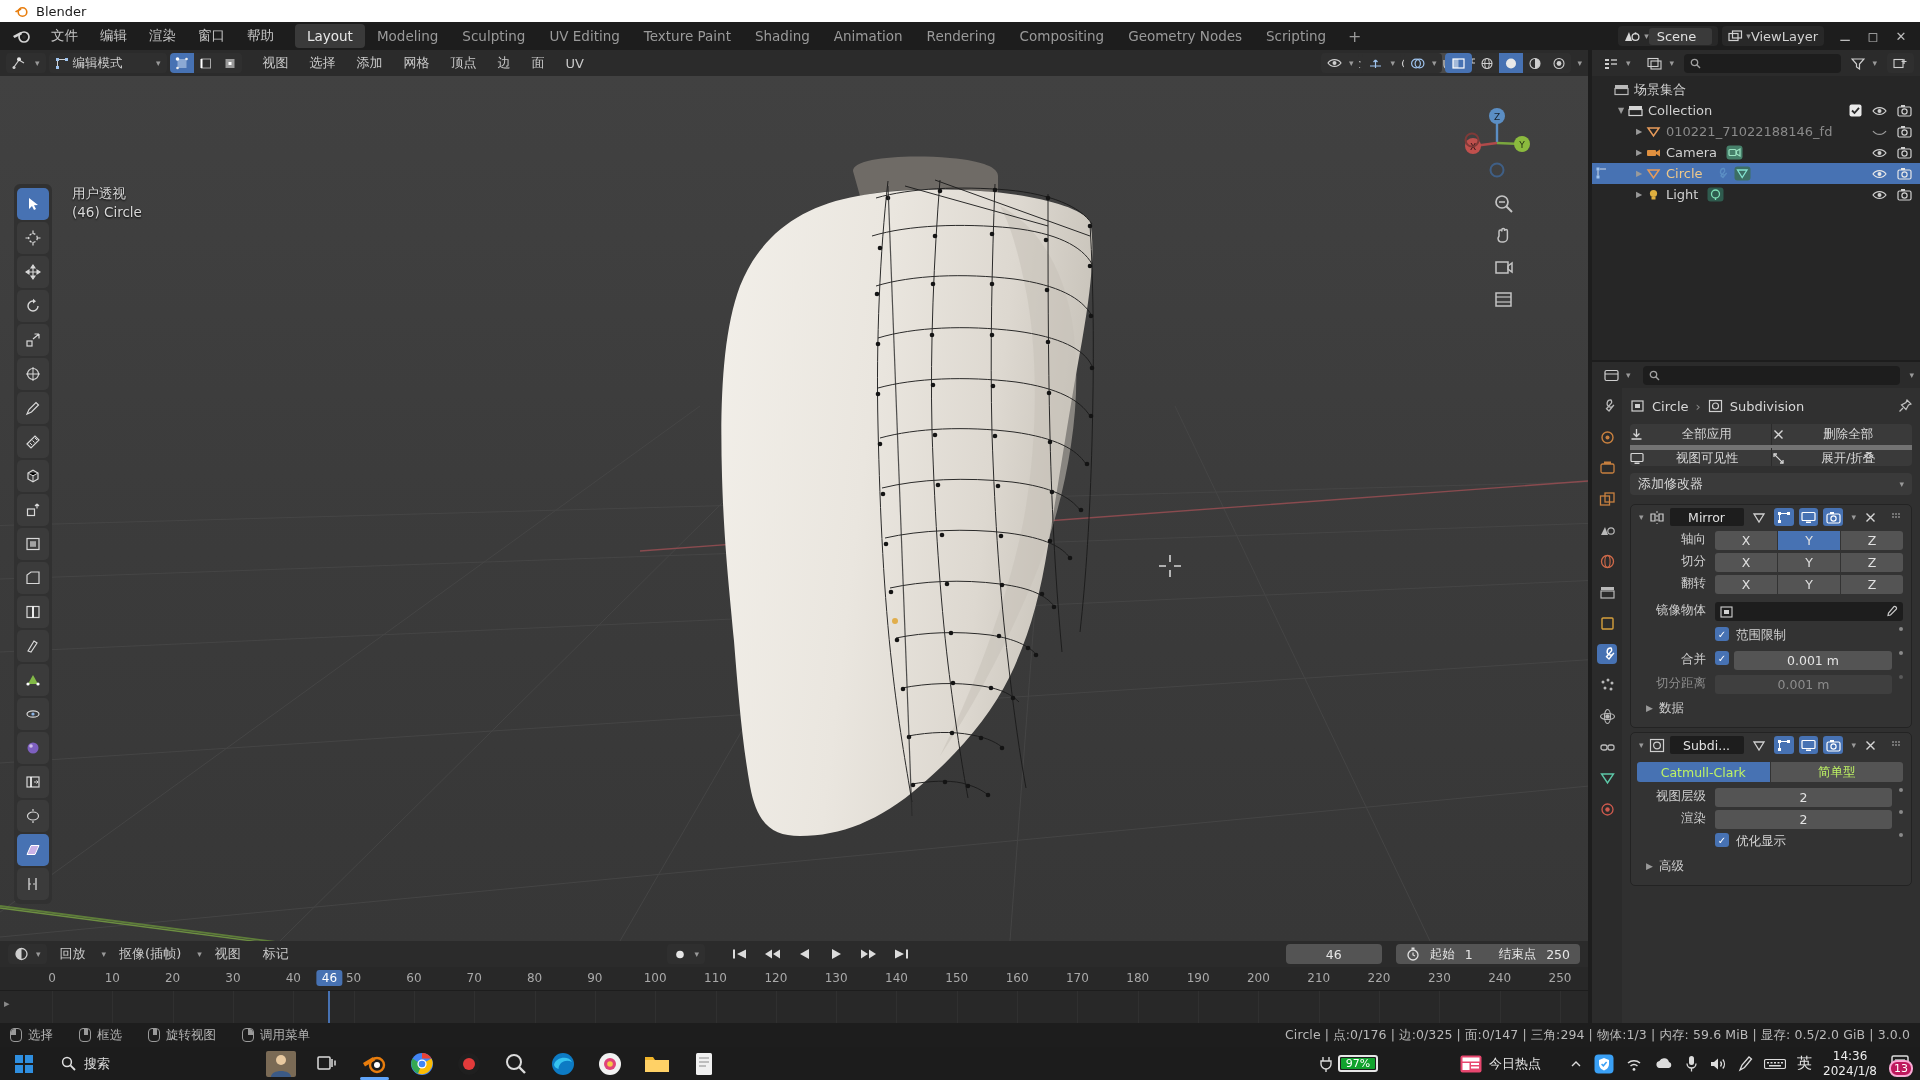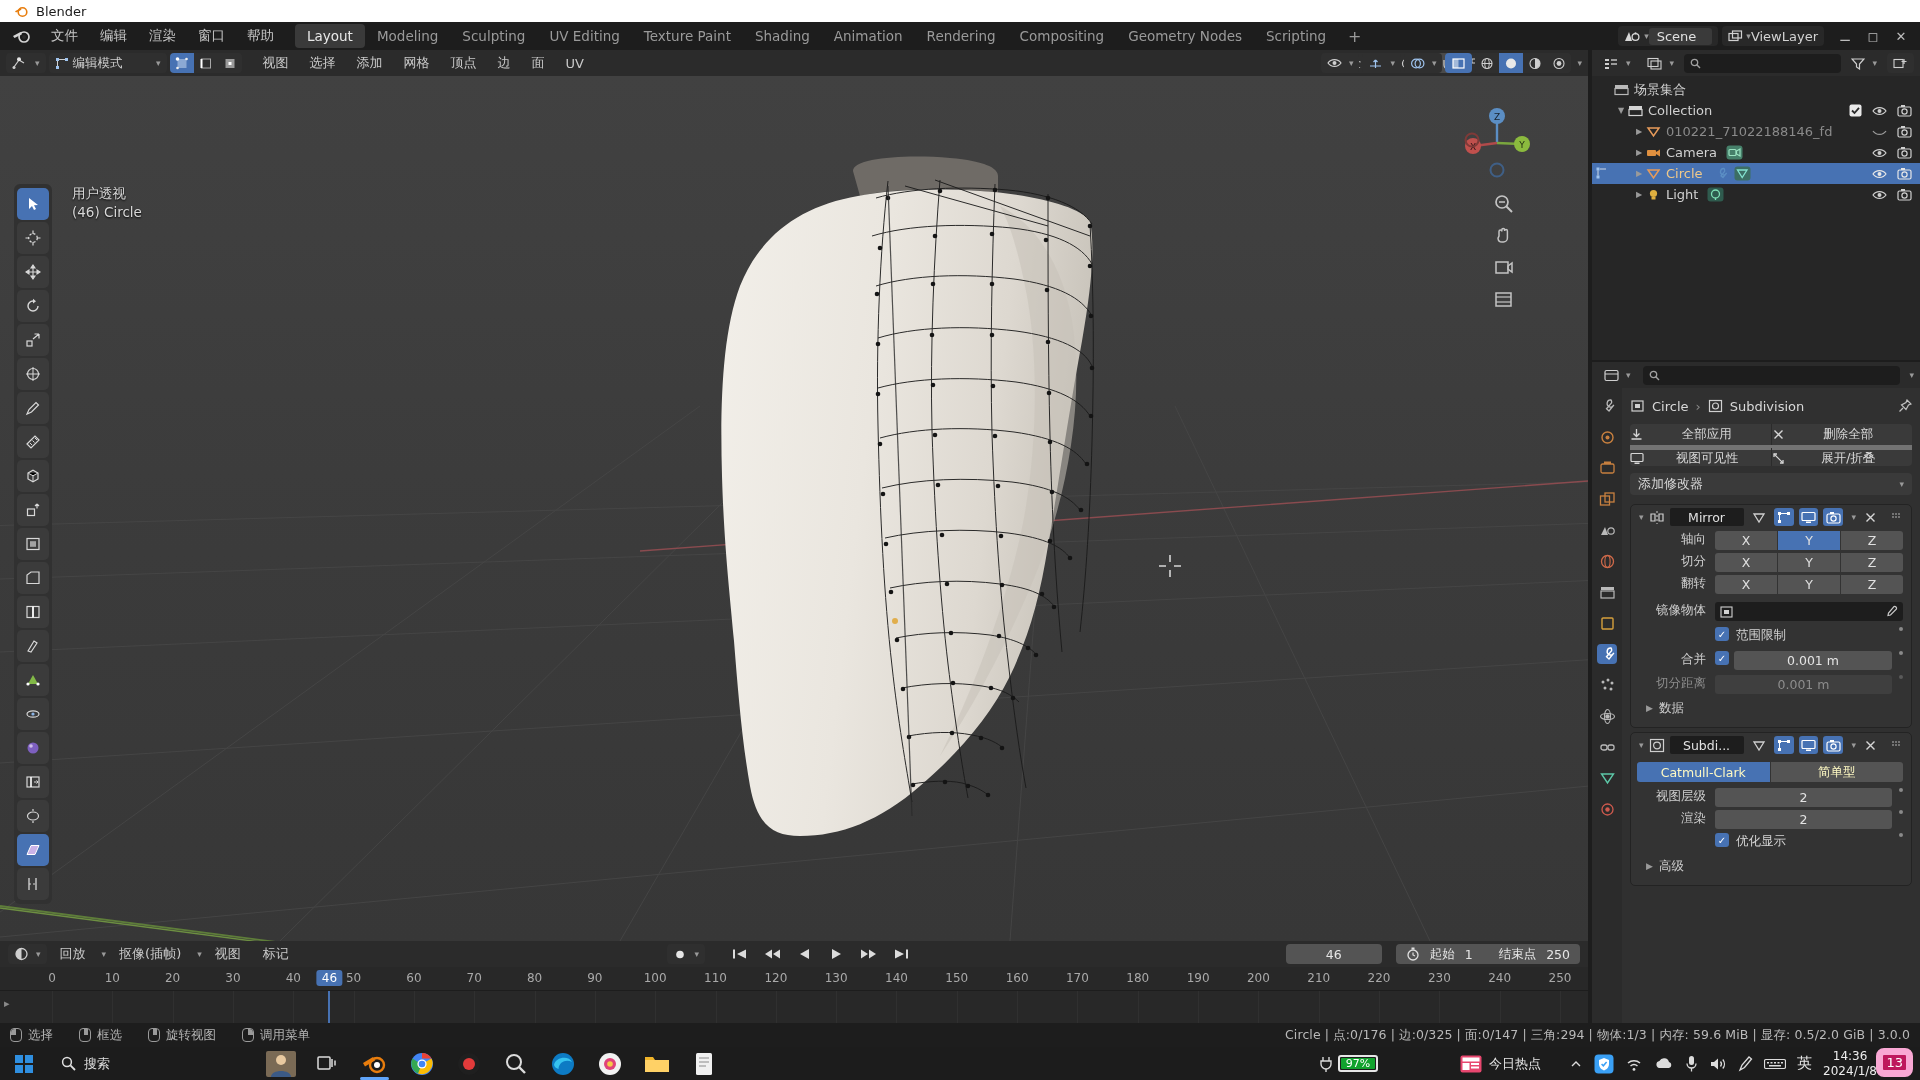--- a/index.html
+++ b/index.html
@@ -119,21 +119,21 @@
   .xyz div:last-child{ border-radius:0 3px 3px 0;}
   .xyz div.on{ background:#4772b3;}
   .field{ flex:1; height:19px; background:#1d1d1d; border-radius:3px; display:flex;align-items:center; padding:0 5px; gap:5px;}
   .numfield{ flex:1; height:19px; background:#545454; border-radius:3px; display:flex;align-items:center;justify-content:center; font-size:12.5px; color:#e4e4e4;}
   .numfield.dim{ background:#3f3f3f; color:#8d8d8d;}
   .cbox{ width:14px;height:14px;border-radius:3px;background:#4772b3; display:flex;align-items:center;justify-content:center; color:#fff; font-size:10px;}
   .dot{ width:4px;height:4px;border-radius:50%; background:#8a8a8a; margin-left:7px;}
   .dot.dim{ background:#5a5a5a;}
   .subpanel{ display:flex;align-items:center; height:22px; gap:6px; font-size:12.5px; color:#cfcfcf; padding-left:6px;}
   .twoseg{ display:flex; gap:1px; margin:3px 0 6px 0;}
-  .twoseg div{ flex:1; height:20px; display:flex;align-items:center;justify-content:center; background:#545454; font-size:12.5px; color:#fef9c3;}
+  .twoseg div{ flex:1; height:20px; display:flex;align-items:center;justify-content:center; background:#545454; font-size:12.5px; color:#bef264;}
   .twoseg div:first-child{ border-radius:3px 0 0 3px;}
   .twoseg div:last-child{ border-radius:0 3px 3px 0;}
   .twoseg div.on{ background:#4772b3;}
 
   
   .tl-header{ position:absolute; left:0; top:941px; width:1588px; height:26px; background:#2b2b2b; display:flex;align-items:center; padding:0 8px; gap:4px;}
   .tl-body{ position:absolute; left:0; top:967px; width:1588px; height:56px; background:#282828;}
   .tl-ruler{ position:relative; height:24px; border-bottom:1px solid #1d1d1d;}
   .tick{ position:absolute; top:4px; font-size:12px; color:#a9a9a9; transform:translateX(-50%);}
   .playhead-lbl{ position:absolute; top:3px; background:#4772b3; color:#fff; font-size:12px; border-radius:3px; padding:1px 5px; transform:translateX(-50%);}
@@ -158,21 +158,21 @@
   .tb-btn{ width:47px; height:33px; display:flex;align-items:center;justify-content:center;}
   .tb-search{ display:flex; align-items:center; gap:8px; width:210px; height:33px; padding-left:14px; color:#e0e0e0; font-size:13px;}
   .tb-app{ width:47px; height:33px; display:flex; align-items:center;justify-content:center; position:relative;}
   .tb-app.active::after{ content:""; position:absolute; bottom:0; left:9px; width:29px; height:3px; background:#60a5fa; border-radius:2px;}
   .tray{ margin-left:auto; display:flex; align-items:center; gap:11px; padding-right:8px; color:#e6e6e6; font-size:13px;}
   .battery{ display:flex; align-items:center; gap:3px;}
   .batt-body{ width:40px;height:17px; border:2px solid #e6e6e6; border-radius:3px; display:flex;align-items:center; padding:1px;}
   .batt-fill{ background:#11a22d; color:#fff; font-size:11px; height:100%; width:100%; display:flex;align-items:center;justify-content:center; border-radius:1px;}
   .clock{ text-align:center; line-height:15px; font-size:12px; color:#ededed;}
   .notif{ width:24px;height:24px; display:flex;align-items:center;justify-content:center; position:relative;}
-  .notif-badge{ position:absolute; right:-1px; bottom:-1px; background:#be185d; color:#fff; font-size:13px; border-radius:8px; padding:0 3px; border:7px solid #f9a8d4;}
+  .notif-badge{ position:absolute; right:-1px; bottom:-1px; background:#be185d; color:#fff; font-size:11px; border-radius:8px; padding:0 3px; border:2px solid #f9a8d4;}
 
   svg{ display:block; }
 </style>
 </head>
 <body>
 
 <div id="app">
 
   <div class="winbar">
     <span class="wlogo">

